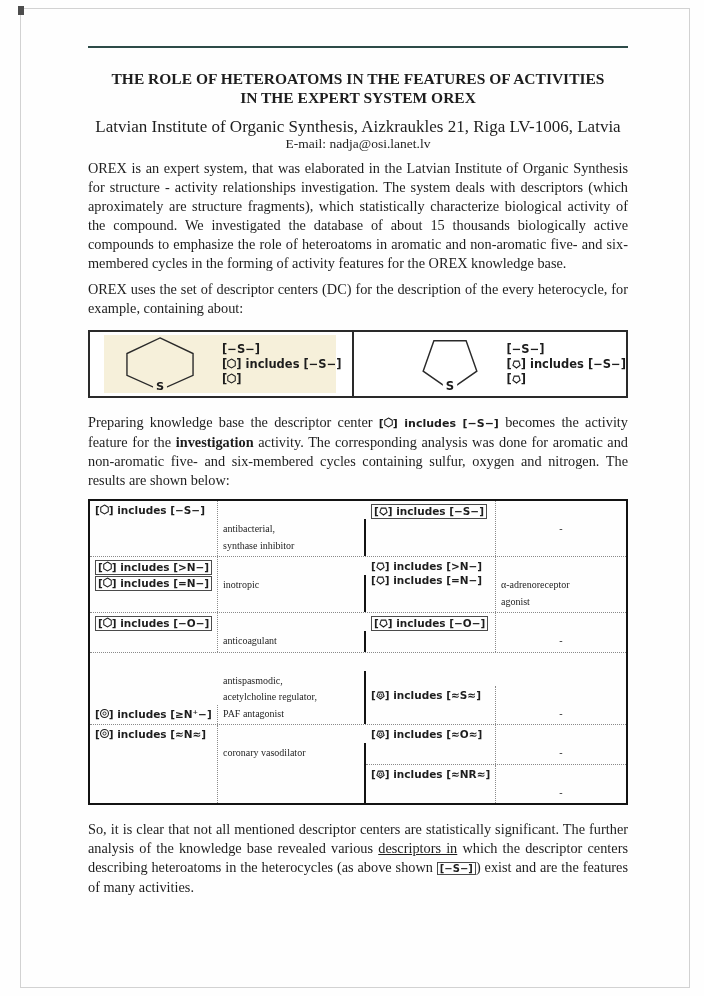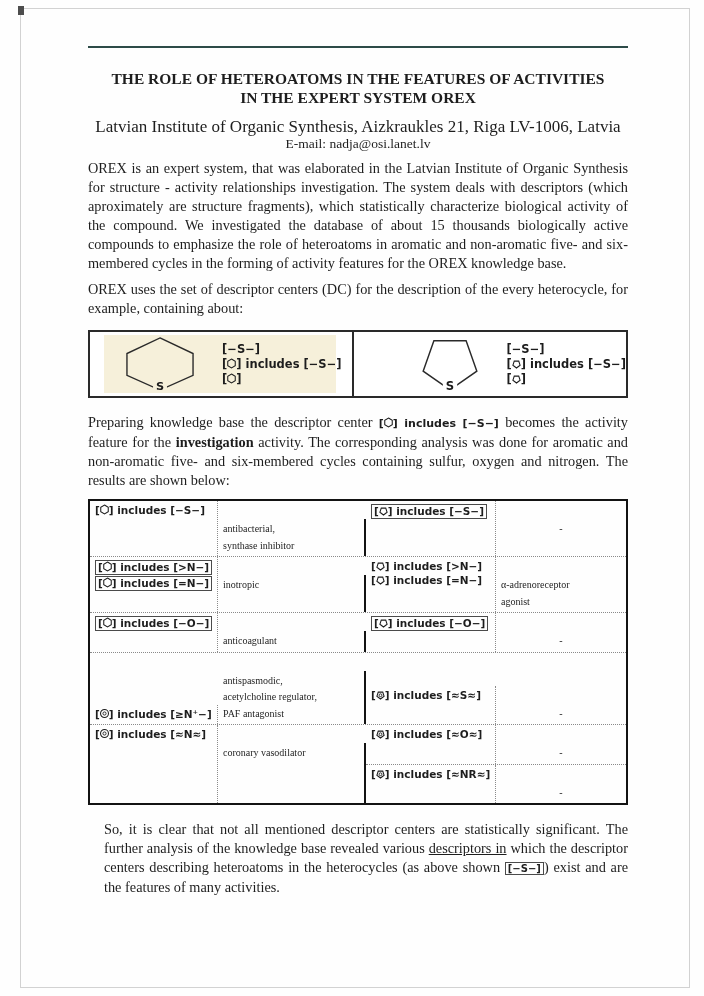--- a/index.html
+++ b/index.html
@@ -18,21 +18,21 @@
   .title{margin-top:21px;text-align:center;font-weight:bold;font-size:15.5px;line-height:19px;}
   .authors{margin-top:16px;text-align:center;font-size:14px;}
   .authors .uline{text-decoration:underline;}
   .affil{margin-top:11px;text-align:center;font-size:17px;line-height:17px;}
   .email{text-align:center;font-size:13.5px;line-height:17px;}
 
   .para{font-size:14.3px;line-height:19px;text-align:justify;}
   .p1{margin-top:7px;}
   .p2{margin-top:7px;}
   .p3{margin-top:15px;}
-  .p4{margin-top:15px;margin-left:16px;}
+  .p4{margin-top:15px;}
   .b{font-weight:bold;}
   .uline{text-decoration:underline;}
 
   .figure{margin-top:12px;display:flex;border:2px solid #2a2a2a;height:64px;background:#fff;}
   .figcell{position:relative;}
   .figcell.left{width:272px;border-right:2px solid #2a2a2a;}
   .figcell.right{flex:1;}
   .fighl{position:absolute;left:14px;top:3px;bottom:3px;width:232px;background:#f6f0da;}
   .figinner{position:relative;display:flex;align-items:center;height:100%;}
   .figcell.left .figinner{padding-left:30px;}

